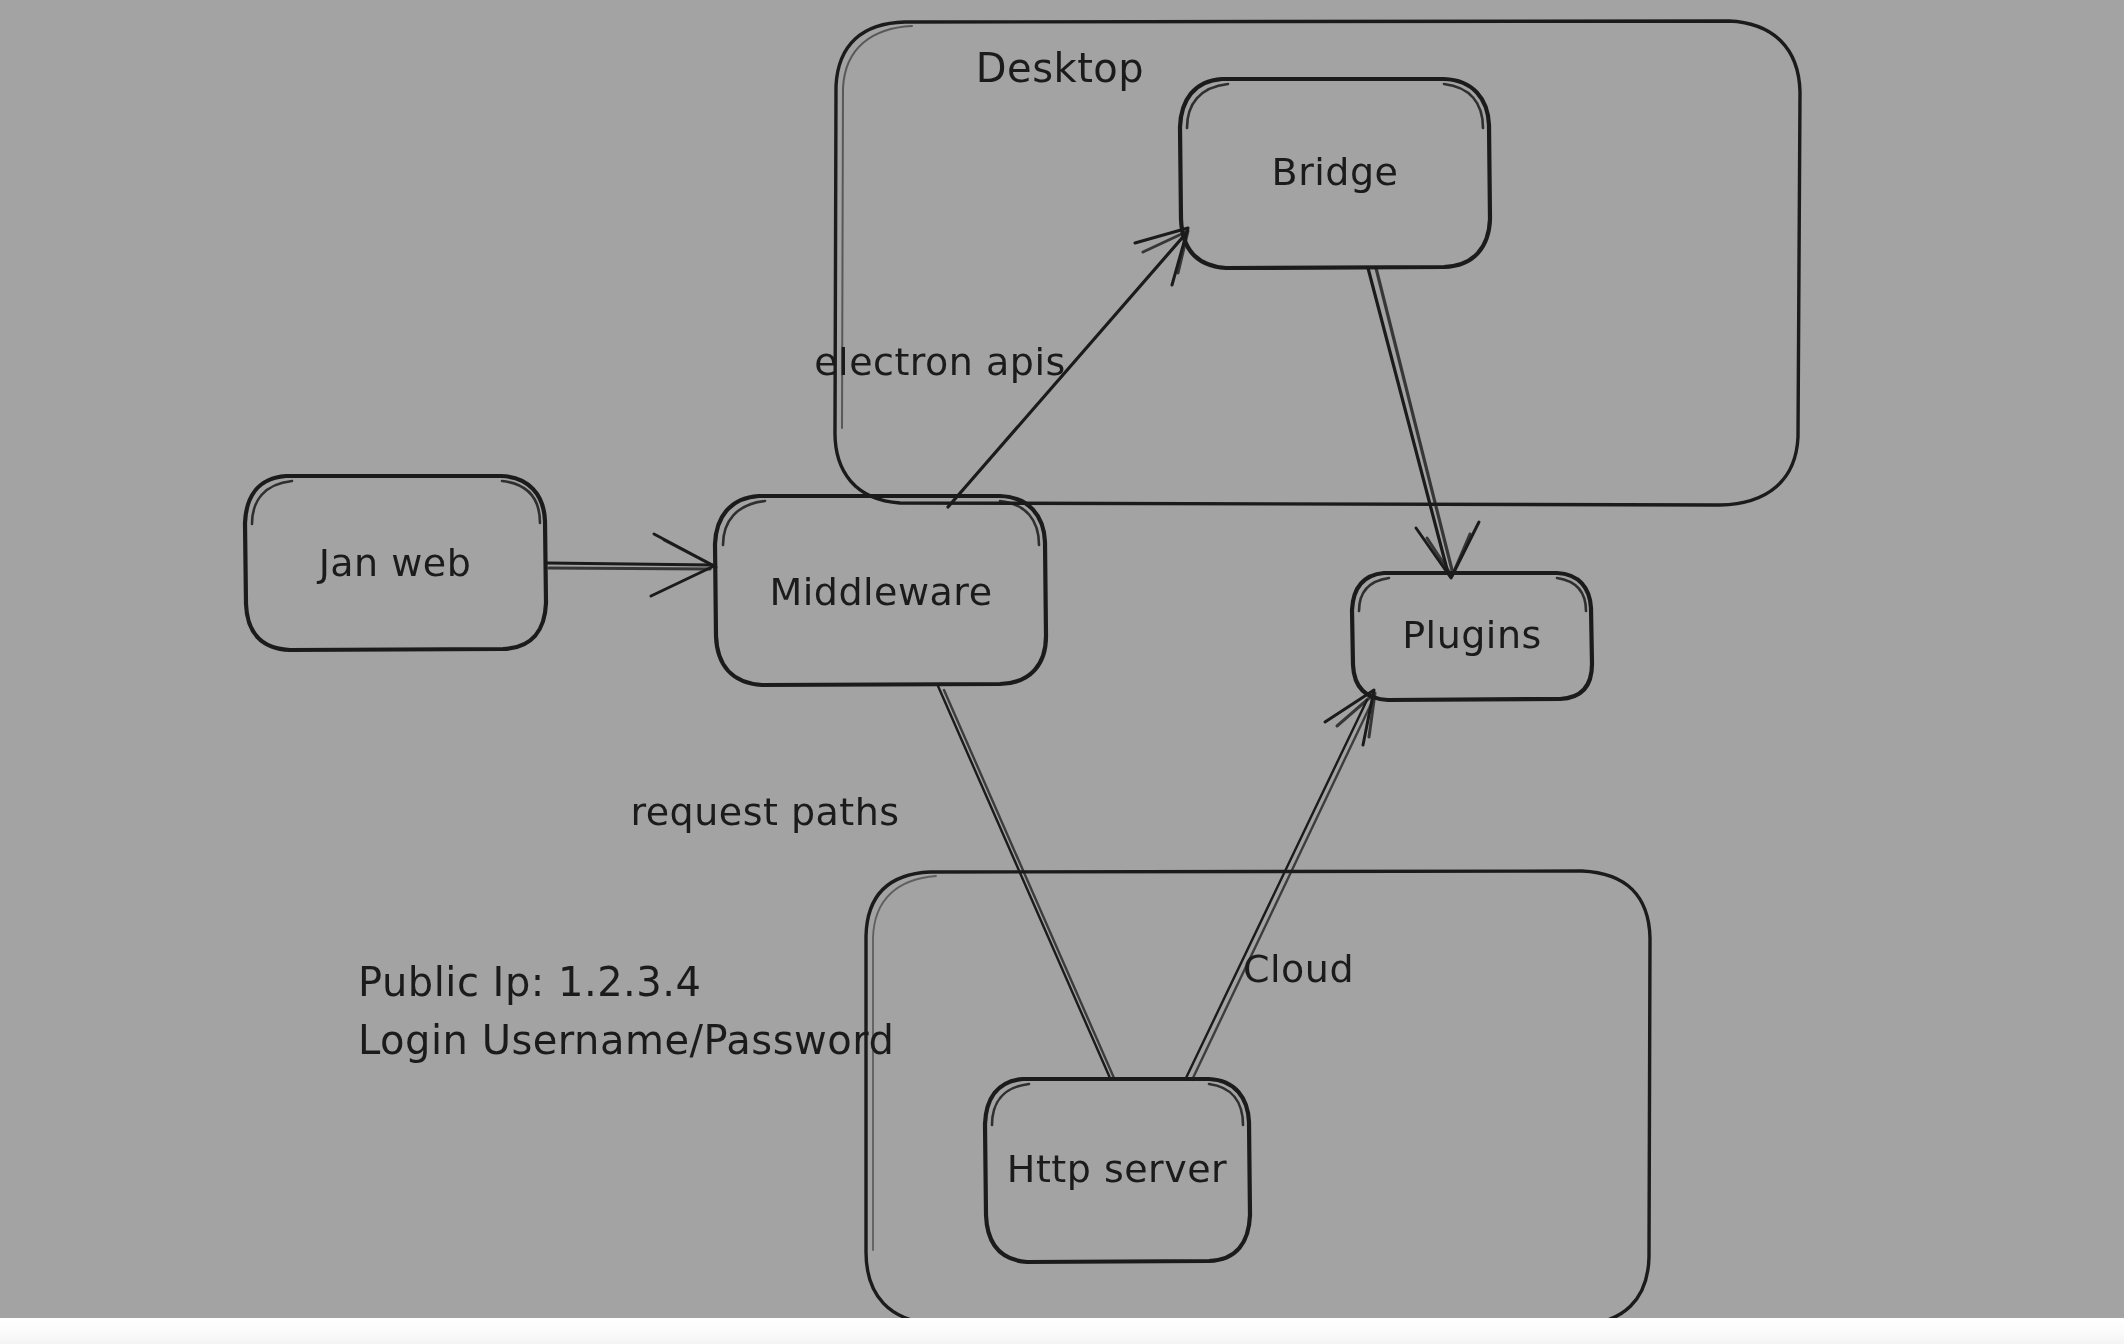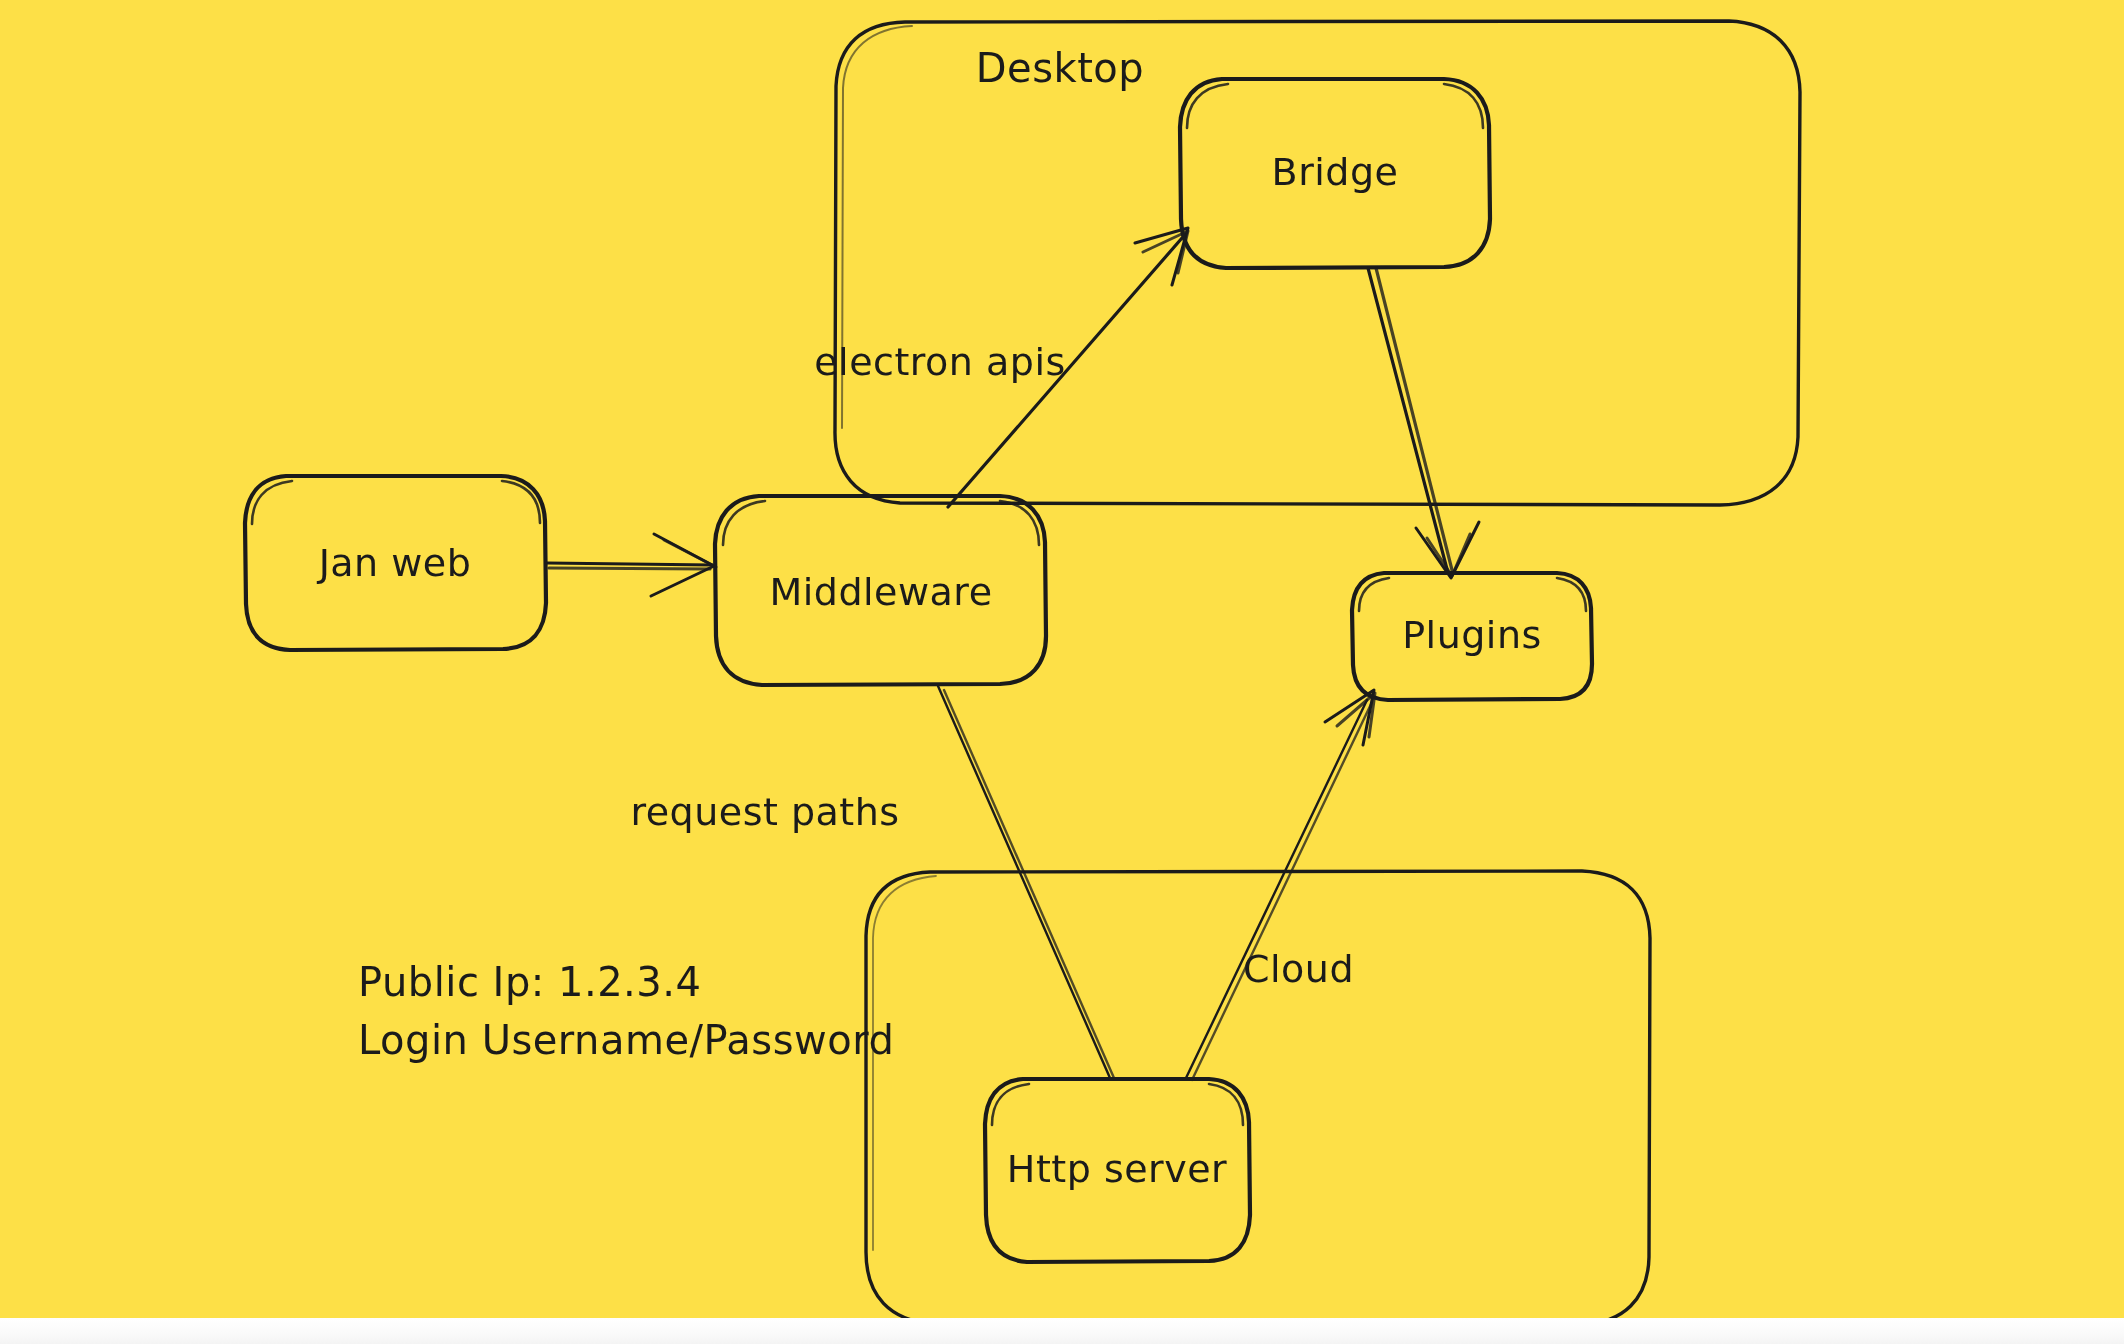--- a/index.html
+++ b/index.html
@@ -11,21 +11,21 @@
   body {
     width: 2124px;
     height: 1344px;
     overflow: hidden;
     font-family: "DejaVu Sans", sans-serif;
   }
   #canvas-root {
     position: relative;
     width: 2124px;
     height: 1344px;
-    background: #fde047;
+    background: #a3a3a3;
   }
   #diagram-svg {
     position: absolute;
     left: 0;
     top: 0;
     width: 2124px;
     height: 1344px;
     display: block;
   }
   .hand-text {

